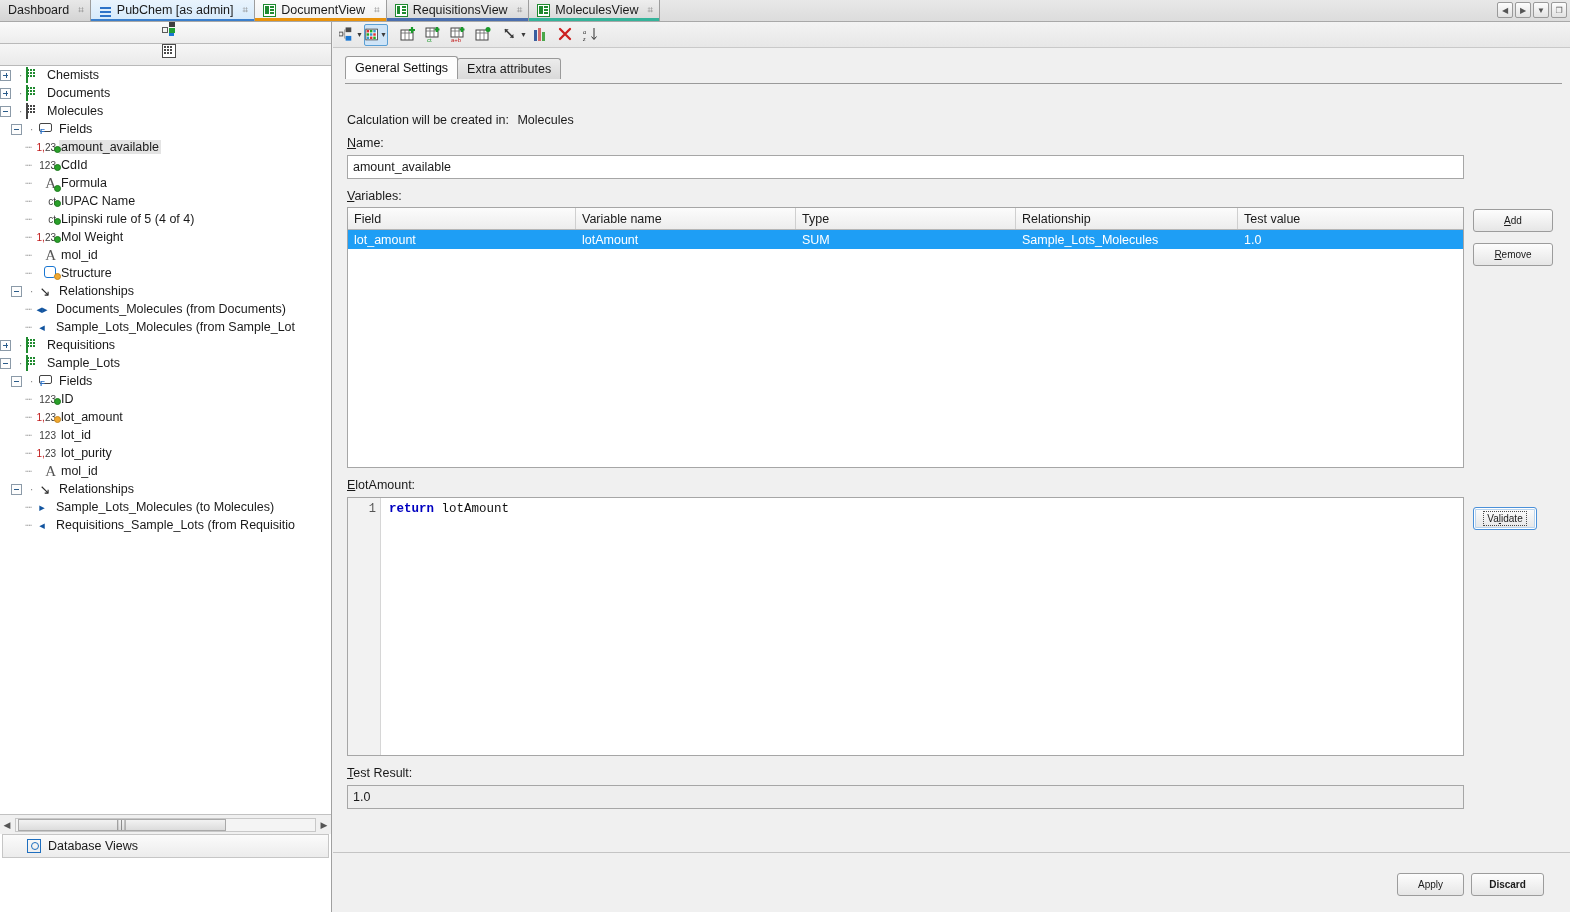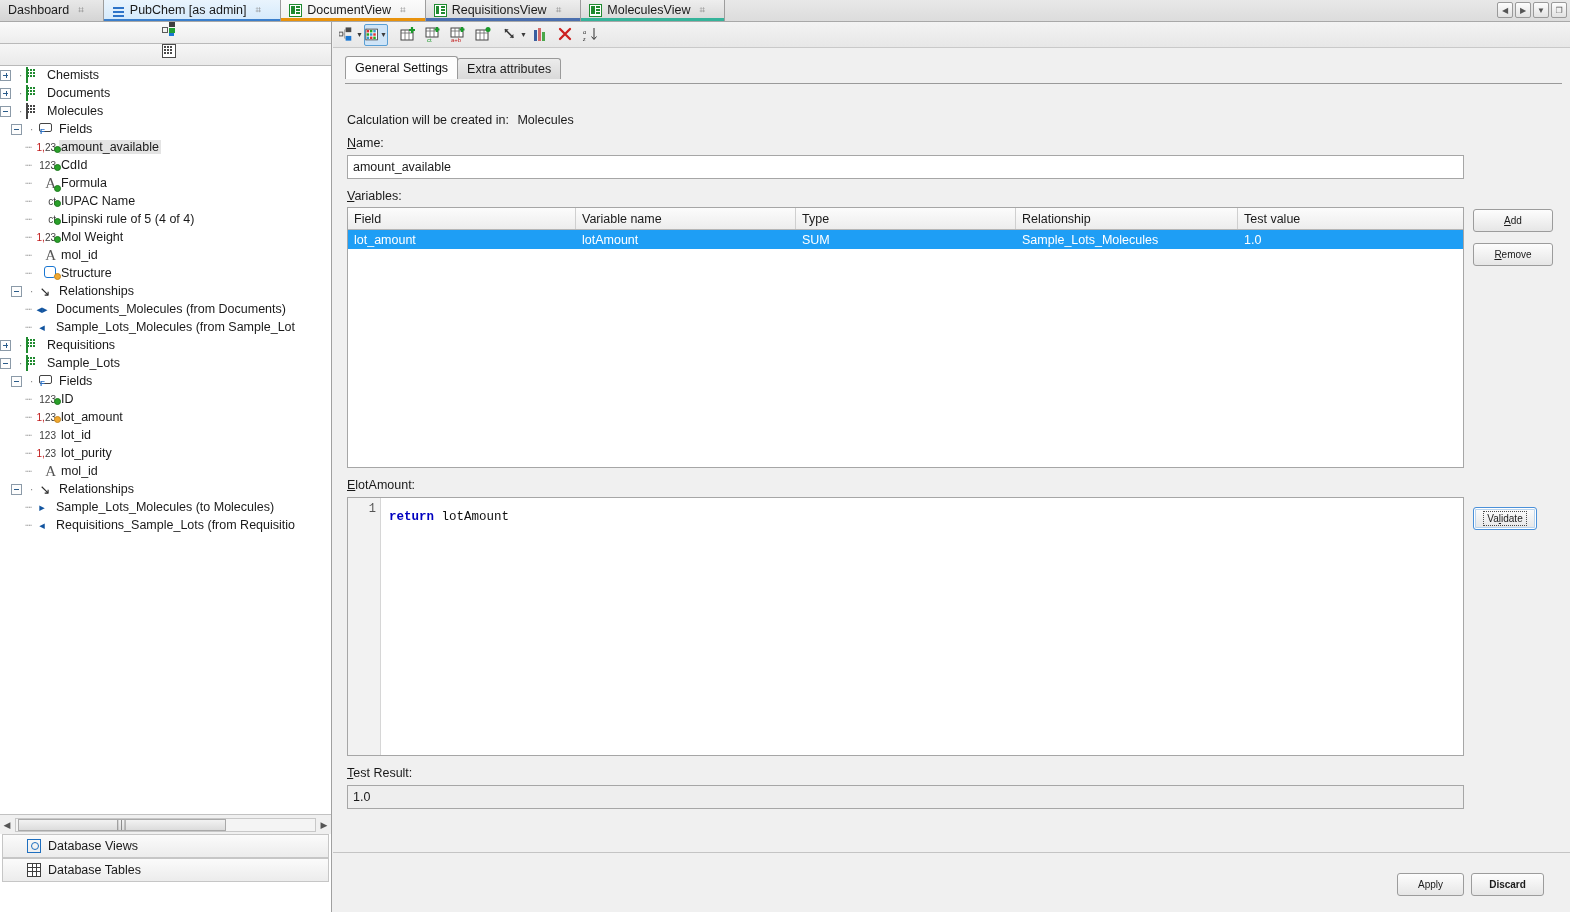--- a/index.html
+++ b/index.html
@@ -16,21 +16,21 @@
 
   
   .tabbar {
     position: absolute; left:0; top:0; width:1570px; height:22px;
     background: linear-gradient(#e8e8e8, #dcdcdc);
     border-bottom: 1px solid #a8a8a8;
     display: flex; align-items: flex-end;
   }
   .tab {
     height: 22px; display:flex; align-items:center; gap:5px;
-    padding: 0 20px 0 8px;
+    padding: 0 7px 0 8px;
     font-size: 12.5px;
     border-right: 1px solid #9d9d9d;
     position: relative;
     background: linear-gradient(#efefef, #d8d8d8);
     cursor: default;
   }
   .tab.inactive-plain { background: linear-gradient(#e9e9e9,#d4d4d4); color:#1a1a1a; }
   .tab.sel-blue { background: linear-gradient(#eaf4fd, #d4e9fb); }
   .tab.sel-blue::after { content:""; position:absolute; left:0; right:0; bottom:0; height:2px; background:#3b7fcc; }
   .tab.sel-orange { background: linear-gradient(#fbfbfb, #f1f1f1); }
@@ -176,21 +176,21 @@
     background: linear-gradient(#fdfdfd,#e6e6e6);
     font-size:10px; display:flex; align-items:center; justify-content:center;
     color:#1a1a1a; cursor:default;
   }
   .btn.focus { border:1px solid #4a90d9; box-shadow: inset 0 0 0 1px #fff, inset 0 0 0 2px #b9d4ee; }
   .btn.focus .inner { outline:1px dotted #4a4a4a; outline-offset:1px; padding:0 2px; }
 
   .editor { background:#fff; border:1px solid #a6a6a6; position:relative; }
   .gutter { position:absolute; left:0; top:0; bottom:0; width:33px; background:#f2f2f2; border-right:1px solid #d6d6d6;}
   .lineno { position:absolute; right:4px; top:4px; font-family:"Liberation Mono", monospace; font-size:12px; color:#555;}
-  .code { position:absolute; left:41px; top:12px; font-family:"Liberation Mono", monospace; font-size:12.5px; white-space:pre;}
+  .code { position:absolute; left:41px; top:4px; font-family:"Liberation Mono", monospace; font-size:12.5px; white-space:pre;}
   .kw { color:#0000c0; font-weight:bold; }
   .id { color:#101010; }
 
   .bottombar { position:absolute; left:0; right:0; bottom:0; height:60px; border-top:1px solid #c4c4c4;
                background:#f0f0f0; }
 </style>
 </head>
 <body>
 
 <div class="app">
@@ -425,24 +425,20 @@
       <div class="arw">◀</div>
       <div class="track">
         <div class="thumb"></div>
       </div>
       <div class="arw">▶</div>
     </div>
 
     <div class="botbtn" style="bottom:54px;">
       <span class="ic-dbviews"></span>
       <span>Database Views</span>
-    </div>
-    <div class="botbtn" style="bottom:30px;">
-      <span class="ic-dbtables"></span>
-      <span>Database Tables</span>
     </div>
   </div>
 
   <div class="main">
 
     <div class="toolbar">
       <div class="tbtn">
         <svg class="cv" viewBox="0 0 17 15">
           <rect x="0" y="5" width="4" height="4" fill="none" stroke="#555" stroke-width="1"></rect>
           <rect x="7" y="0" width="6" height="5" fill="#4a4a4a"></rect>

